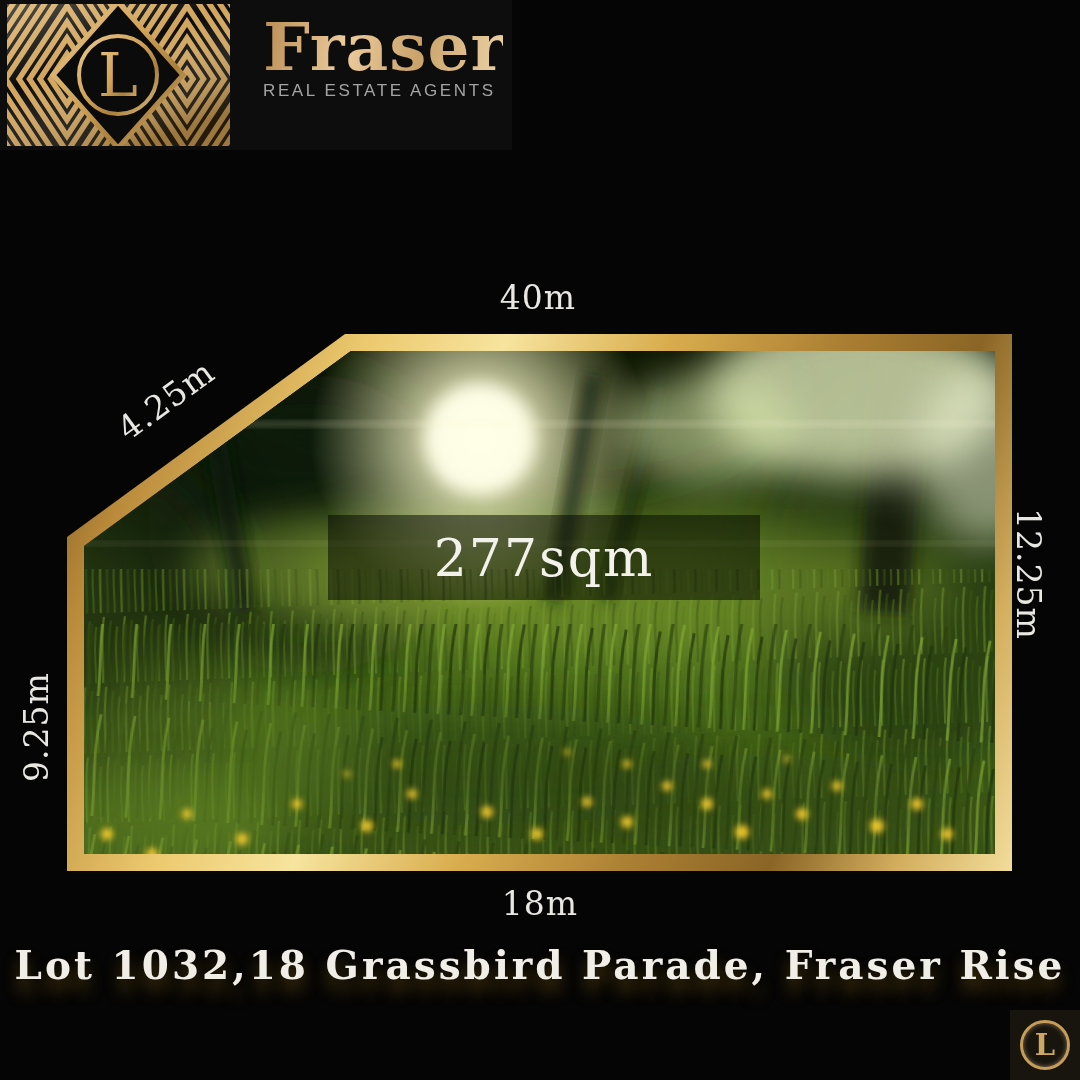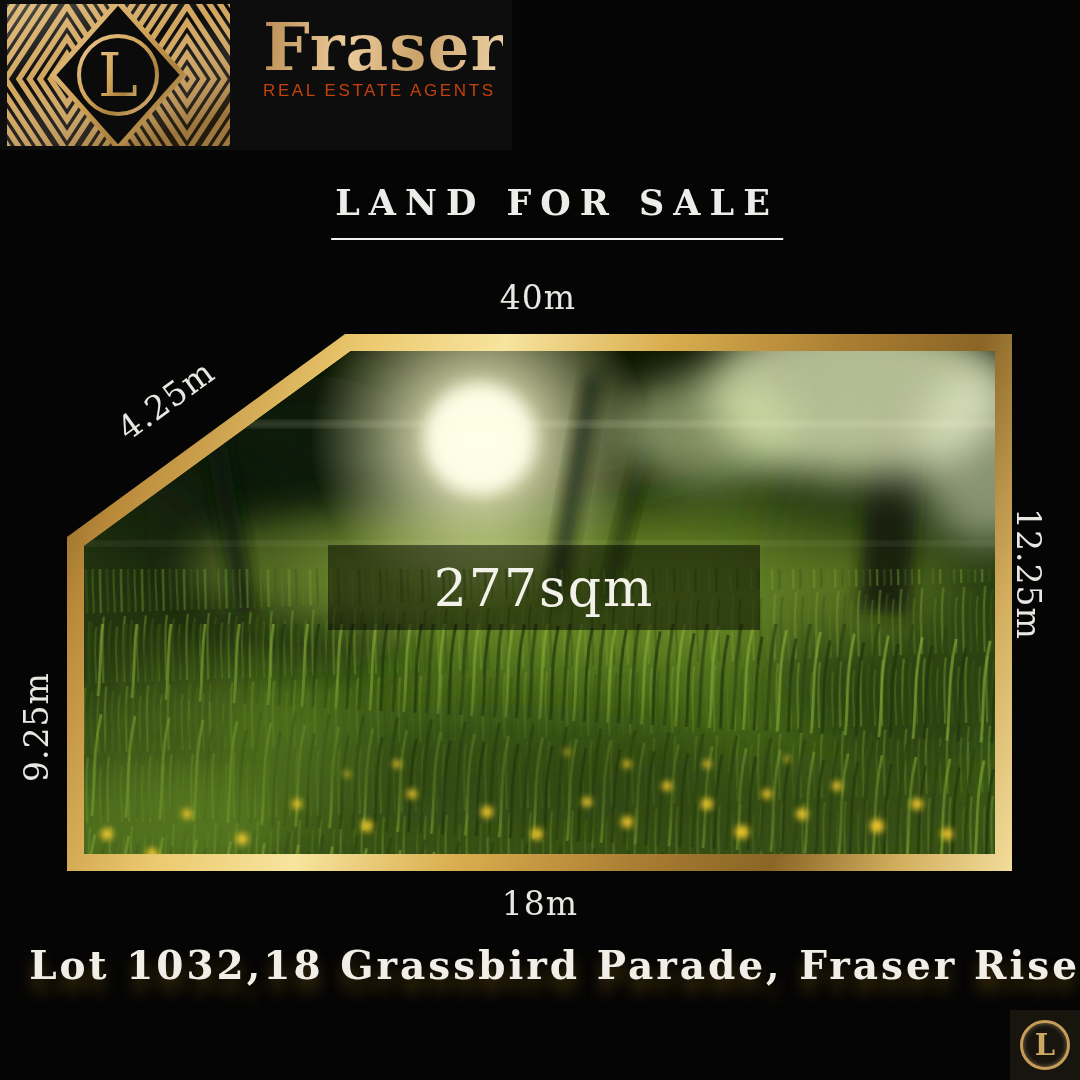--- a/index.html
+++ b/index.html
@@ -11,21 +11,21 @@
   .banner{position:absolute;left:0;top:0;width:512px;height:150px;background:#0d0d0d;}
   .pattern-block{position:absolute;left:7px;top:4px;width:223px;height:142px;}
   .brand-text{position:absolute;left:263px;top:14px;width:240px;}
   .brand-name{
     font-size:66px;font-weight:bold;line-height:1.0;letter-spacing:1px;
     background:linear-gradient(100deg,#b98c52 0%,#eccb9c 35%,#caa36a 65%,#ecd2a6 100%);
     -webkit-background-clip:text;background-clip:text;color:transparent;
   }
   .brand-tagline{
     margin-top:1px;font-family:"Liberation Sans",sans-serif;font-size:17px;
-    letter-spacing:2.6px;color:#c2410c;font-weight:500;
+    letter-spacing:2.6px;color:#a3a3a3;font-weight:500;
   }
   
   .title-wrap{position:absolute;top:182px;left:557px;transform:translateX(-50%);text-align:center;}
   .page-title{
     font-size:35px;font-weight:bold;letter-spacing:9px;color:#edece9;
     padding:0 4px 15px 4px;border-bottom:2.5px solid #f3f2ee;white-space:nowrap;
   }
   
   .dim{
     position:absolute;color:#e9e7e2;font-size:33px;letter-spacing:1px;white-space:nowrap;
@@ -42,26 +42,26 @@
     clip-path:polygon(278px 0,945px 0,945px 537px,0 537px,0 203px);
     background:linear-gradient(112deg,#6f4f1e 0%,#b9893a 10%,#ecc96e 26%,#f7e49e 38%,#d9ad4e 52%,#a87c31 68%,#8a6526 79%,#d3ae5e 90%,#f2dd9b 100%);
   }
   .photo{
     position:absolute;inset:0;
     clip-path:polygon(284px 17px,928px 17px,928px 520px,17px 520px,17px 212px);
   }
   .photo svg{display:block;width:100%;height:100%;}
   .area-badge{
     position:absolute;left:261px;top:181px;width:432px;height:85px;
-    background:rgba(4,7,1,.52);display:flex;align-items:center;justify-content:center;margin-top:30px;
+    background:rgba(4,7,1,.52);display:flex;align-items:center;justify-content:center;
   }
   .area-badge span{font-size:52px;color:#f3f2ea;letter-spacing:2px;}
   
   .address{
-    position:absolute;left:0;top:942px;width:1080px;text-align:right;
+    position:absolute;left:0;top:942px;width:1080px;text-align:center;
     font-size:39px;font-weight:bold;letter-spacing:3px;color:#f1eee7;white-space:nowrap;
     text-shadow:0 12px 16px rgba(150,110,20,.45);
   }
   
   .footer-chip{
     position:absolute;left:1010px;top:1010px;width:70px;height:70px;background:#18140e;
     display:flex;align-items:center;justify-content:center;
   }
   .footer-ring{
     width:44px;height:44px;border-radius:50%;border:3px solid #c69d58;
@@ -114,23 +114,20 @@
         <circle cx="111" cy="71" r="39" fill="none" stroke="url(#gld)" stroke-width="4"></circle>
         <text x="111" y="92" text-anchor="middle" font-family="DejaVu Serif, serif" font-size="60" fill="url(#gld)">L</text>
       </svg>
     </div>
     <div class="brand-text">
       <div class="brand-name">Fraser</div>
       <div class="brand-tagline">REAL ESTATE AGENTS</div>
     </div>
   </div>
 
-  <div class="title-wrap">
-    <div class="page-title">LAND FOR SALE</div>
-  </div>
 
   <div class="dim dim-top">40m</div>
   <div class="dim dim-diag">4.25m</div>
   <div class="dim dim-right">12.25m</div>
   <div class="dim dim-left">9.25m</div>
   <div class="dim dim-bottom">18m</div>
 
   <div class="plot">
     <div class="photo">
       <svg viewBox="0 0 945 537" preserveAspectRatio="none">

